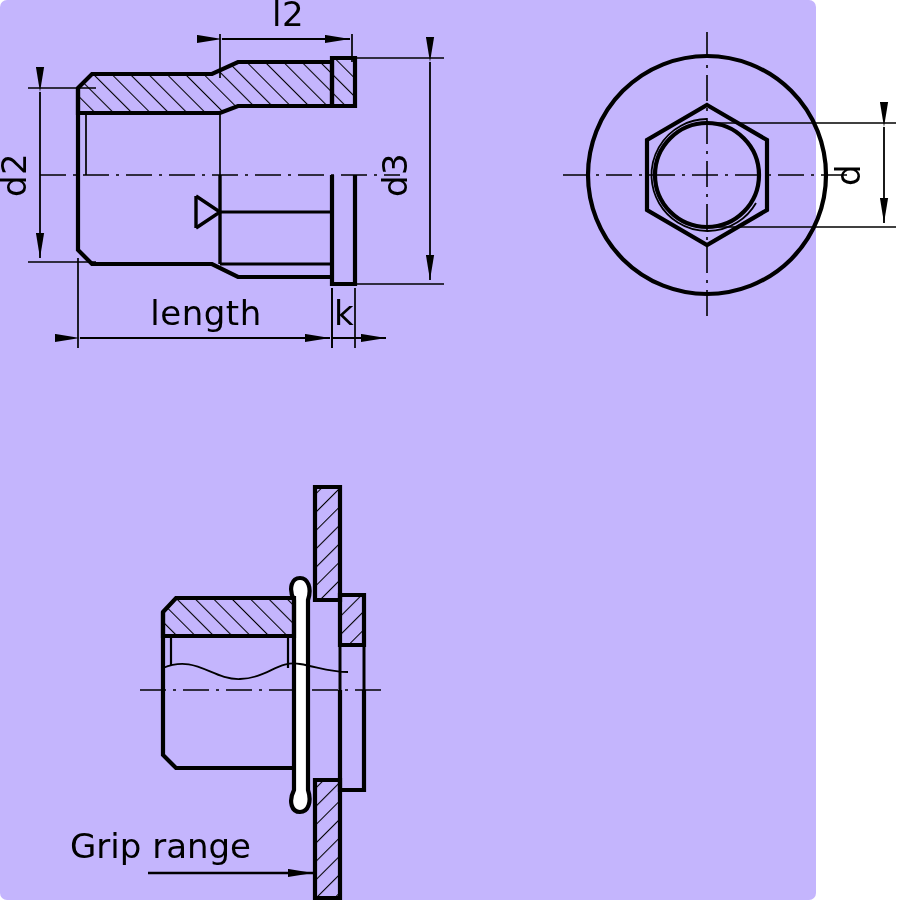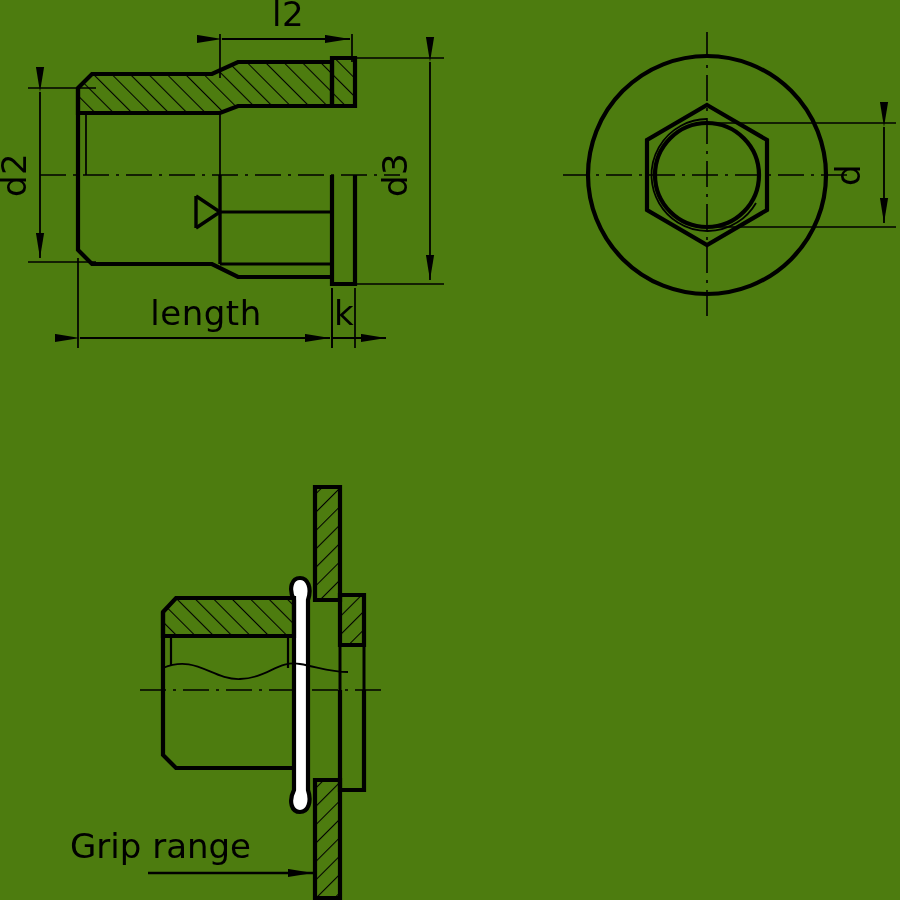--- a/index.html
+++ b/index.html
@@ -9,23 +9,24 @@
     background: #ffffff;
   }
   body {
     width: 900px;
     height: 900px;
     overflow: hidden;
     font-family: "DejaVu Sans", sans-serif;
   }
   #drawing-root {
     position: relative;
-    width: 900px;
+    width: 816px;
     height: 900px;
-    background: #4d7c0f;
+    background: #c4b5fd;
+    border-radius: 7px;
   }
   svg.sheet {
     display: block;
     width: 900px;
     height: 900px;
   }
   .dim-text {
     font-family: "DejaVu Sans", sans-serif;
     font-size: 34px;
     fill: #000000;

